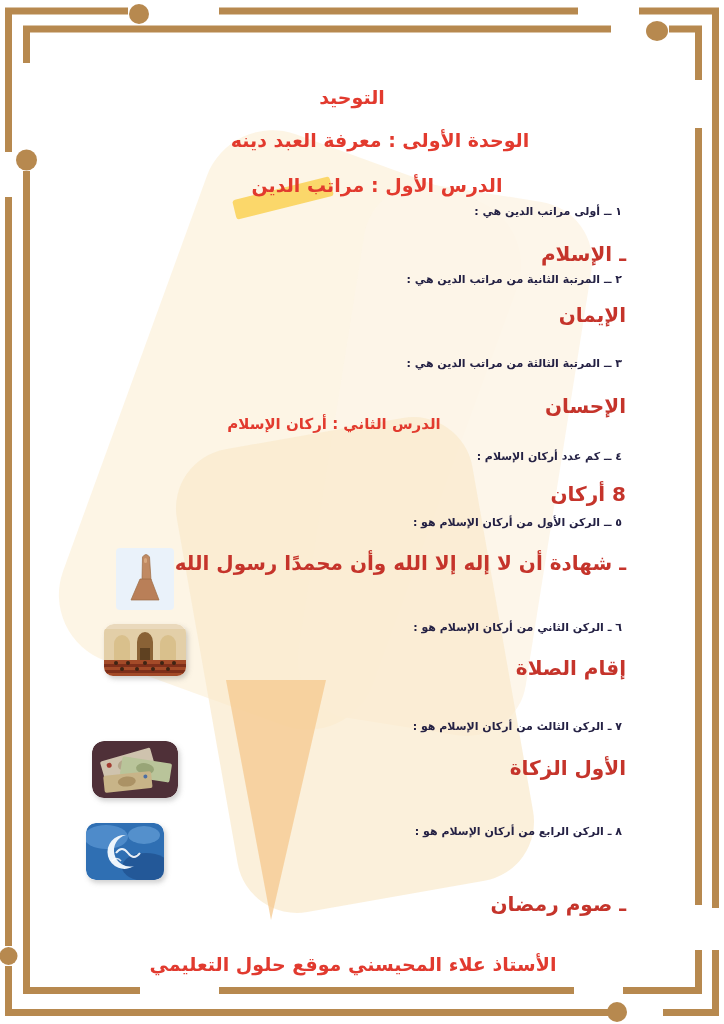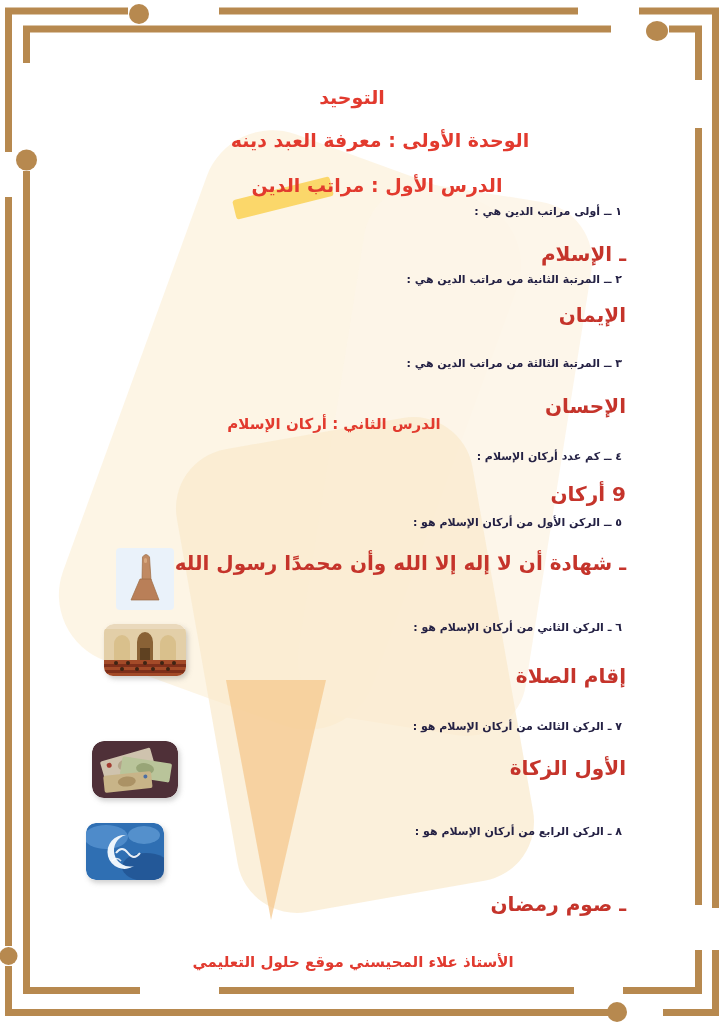--- a/index.html
+++ b/index.html
@@ -16,21 +16,21 @@
   .wm-a{left:125px;top:150px;width:330px;height:560px;background:#fcf2df;transform:rotate(20deg);border-radius:70px;opacity:.8;}
   .wm-e{left:330px;top:190px;width:230px;height:540px;background:#fdf5e8;transform:rotate(9deg);border-radius:60px;opacity:.9;}
   .wm-b{left:205px;top:430px;width:300px;height:470px;background:#faeacc;transform:rotate(-10deg);border-radius:60px;opacity:.7;}
   .wm-d{left:226px;top:680px;width:100px;height:240px;background:#f6c88e;clip-path:polygon(0 0,100% 0,45% 100%);opacity:.75;}
   .wm-c{left:233px;top:188px;width:100px;height:20px;background:#fbd45c;transform:rotate(-14deg);border-radius:3px;opacity:.9;}
   
   .line{position:absolute;z-index:2;font-weight:bold;white-space:nowrap;direction:rtl;line-height:1.35;}
   .q{color:var(--question-dark,#242144);font-size:11px;right:102px;}
   .a{color:var(--answer-red,#c5342b);font-size:20px;right:98px;}
   .heading{color:var(--heading-red,#e23a2e);transform:translateX(-50%);font-size:19px;}
-  .footer{color:var(--footer-red,#e23a2e);transform:translateX(-50%);font-size:15px;}
+  .footer{color:var(--footer-red,#e23a2e);transform:translateX(-50%);font-size:19px;}
   
   .pic{position:absolute;z-index:2;border-radius:9px;overflow:hidden;box-shadow:2px 3px 5px rgba(120,120,120,.35);}
   .pic svg{display:block;}
   .pic-finger{left:116px;top:548px;width:58px;height:62px;border-radius:4px;box-shadow:none;}
   .pic-mosque{left:104px;top:624px;width:82px;height:52px;}
   .pic-money{left:92px;top:741px;width:86px;height:57px;border-radius:12px;}
   .pic-ramadan{left:86px;top:823px;width:78px;height:57px;}
 </style>
 </head>
 <body>
@@ -69,25 +69,25 @@
 <div class="line heading" style="left:334px;top:414px;font-size:15px;">الدرس الثاني : أركان الإسلام</div>
 
 <div class="line q" style="top:205px;">١ ــ أولى مراتب الدين هي :</div>
 <div class="line a" style="top:241px;">ـ الإسلام</div>
 <div class="line q" style="top:273px;margin-left:40px;">٢ ــ المرتبة الثانية من مراتب الدين هي :</div>
 <div class="line a" style="top:302px;">الإيمان</div>
 <div class="line q" style="top:357px;">٣ ــ المرتبة الثالثة من مراتب الدين هي :</div>
 <div class="line a" style="top:393px;">الإحسان</div>
 
 <div class="line q" style="top:450px;text-align:center;">٤ ــ كم عدد أركان الإسلام :</div>
-<div class="line a" style="top:481px;">9 أركان</div>
+<div class="line a" style="top:481px;">8 أركان</div>
 <div class="line q" style="top:516px;">٥ ــ الركن الأول من أركان الإسلام هو :</div>
 <div class="line a" style="top:550px;">ـ شهادة أن لا إله إلا الله وأن محمدًا رسول الله</div>
 <div class="line q" style="top:621px;">٦ ـ الركن الثاني من أركان الإسلام هو :</div>
-<div class="line a" style="top:655px;margin-top:8px;">إقام الصلاة</div>
+<div class="line a" style="top:655px;">إقام الصلاة</div>
 <div class="line q" style="top:720px;">٧ ـ الركن الثالث من أركان الإسلام هو :</div>
 <div class="line a" style="top:755px;">الأول الزكاة</div>
 <div class="line q" style="top:825px;">٨ ـ الركن الرابع من أركان الإسلام هو :</div>
 <div class="line a" style="top:891px;text-align:center;">ـ صوم رمضان</div>
 
 <div class="pic pic-finger">
   <svg width="58" height="62" viewBox="0 0 58 62">
     <rect width="58" height="62" fill="#eaf2fa"></rect>
     <path d="M26.5,9 q3.5,-5 7,0 L35,32 H26 Z" fill="#c08a62" stroke="#9c6b44" stroke-width="0.7"></path>
     <path d="M24,31 h11 l8,21 H15 Z" fill="#b97f58" stroke="#9c6b44" stroke-width="0.7"></path>

